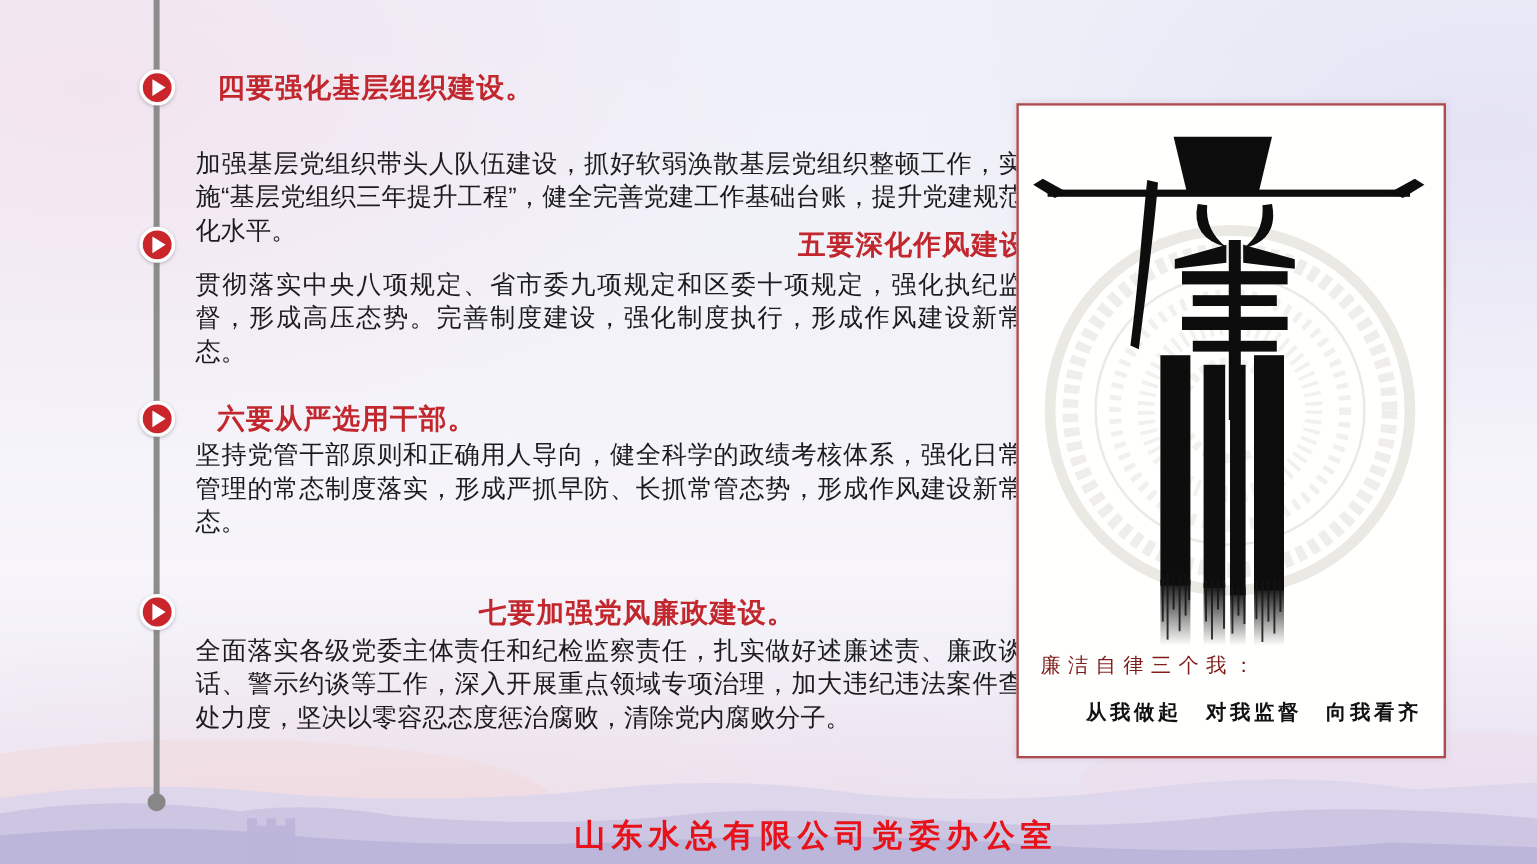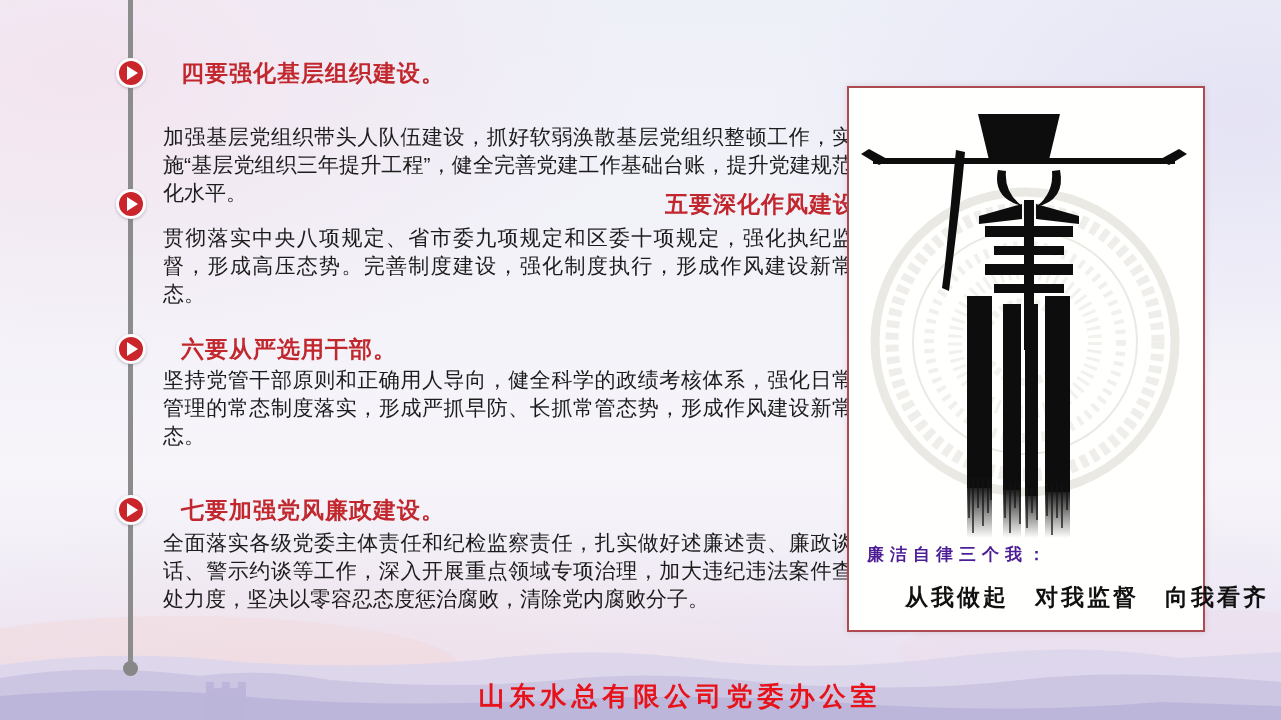--- a/index.html
+++ b/index.html
@@ -36,42 +36,42 @@
     border-top:7px solid transparent;border-bottom:7px solid transparent;
     border-left:11px solid #ffffff;
   }
   .b1{left:116px;top:58px;} .b2{left:116px;top:189px;}
   .b3{left:116px;top:334px;} .b4{left:116px;top:495px;}
   
   .sec-title{
     position:absolute;left:161px;width:700px;
     color:#c1272d;font-size:23px;font-weight:bold;letter-spacing:1px;margin-left:20px;
   }
-  .t1{top:58px;} .t2{top:189px;text-align:right;} .t3{top:334px;} .t4{top:495px;}
+  .t1{top:58px;} .t2{top:189px;text-align:right;} .t3{top:334px;} .t4{top:495px;text-align:center;}
   .sec-body{
     position:absolute;left:163px;width:690px;
     color:#1c1c1c;font-size:21px;line-height:28px;text-align:justify;
   }
   .p1{top:91px;margin-top:32px;} .p2{top:224px;} .p3{top:366px;} .p4{top:529px;}
   
   .poster-card{
     position:absolute;left:847px;top:86px;width:358px;height:546px;
     background:#fffffe;border:2px solid #ae4a52;box-sizing:border-box;
     box-shadow:0 0 6px rgba(150,120,140,.25);
   }
   .poster-art{position:absolute;left:0;top:0;width:354px;height:450px;}
   .poster-caption1{
     position:absolute;left:18px;top:455px;
-    font-family:"Liberation Serif", serif;font-weight:bold;
-    font-size:17px;letter-spacing:6px;color:#4c1d95;white-space:nowrap;
+    font-family:"Liberation Serif", serif;font-weight:normal;
+    font-size:17px;letter-spacing:6px;color:#7f1d1d;white-space:nowrap;
   }
   .poster-caption2{
     position:absolute;left:56px;top:494px;
     font-family:"Liberation Serif", serif;font-weight:bold;
-    font-size:23px;letter-spacing:3px;color:#111;white-space:nowrap;
+    font-size:17px;letter-spacing:3px;color:#111;white-space:nowrap;
   }
   
   .footer-text{
     position:absolute;left:450px;top:679px;width:460px;
     text-align:center;color:#e8121a;
     font-family:"Liberation Serif", serif;font-weight:bold;
     font-size:26px;letter-spacing:5px;white-space:nowrap;
   }
 </style>
 </head>

